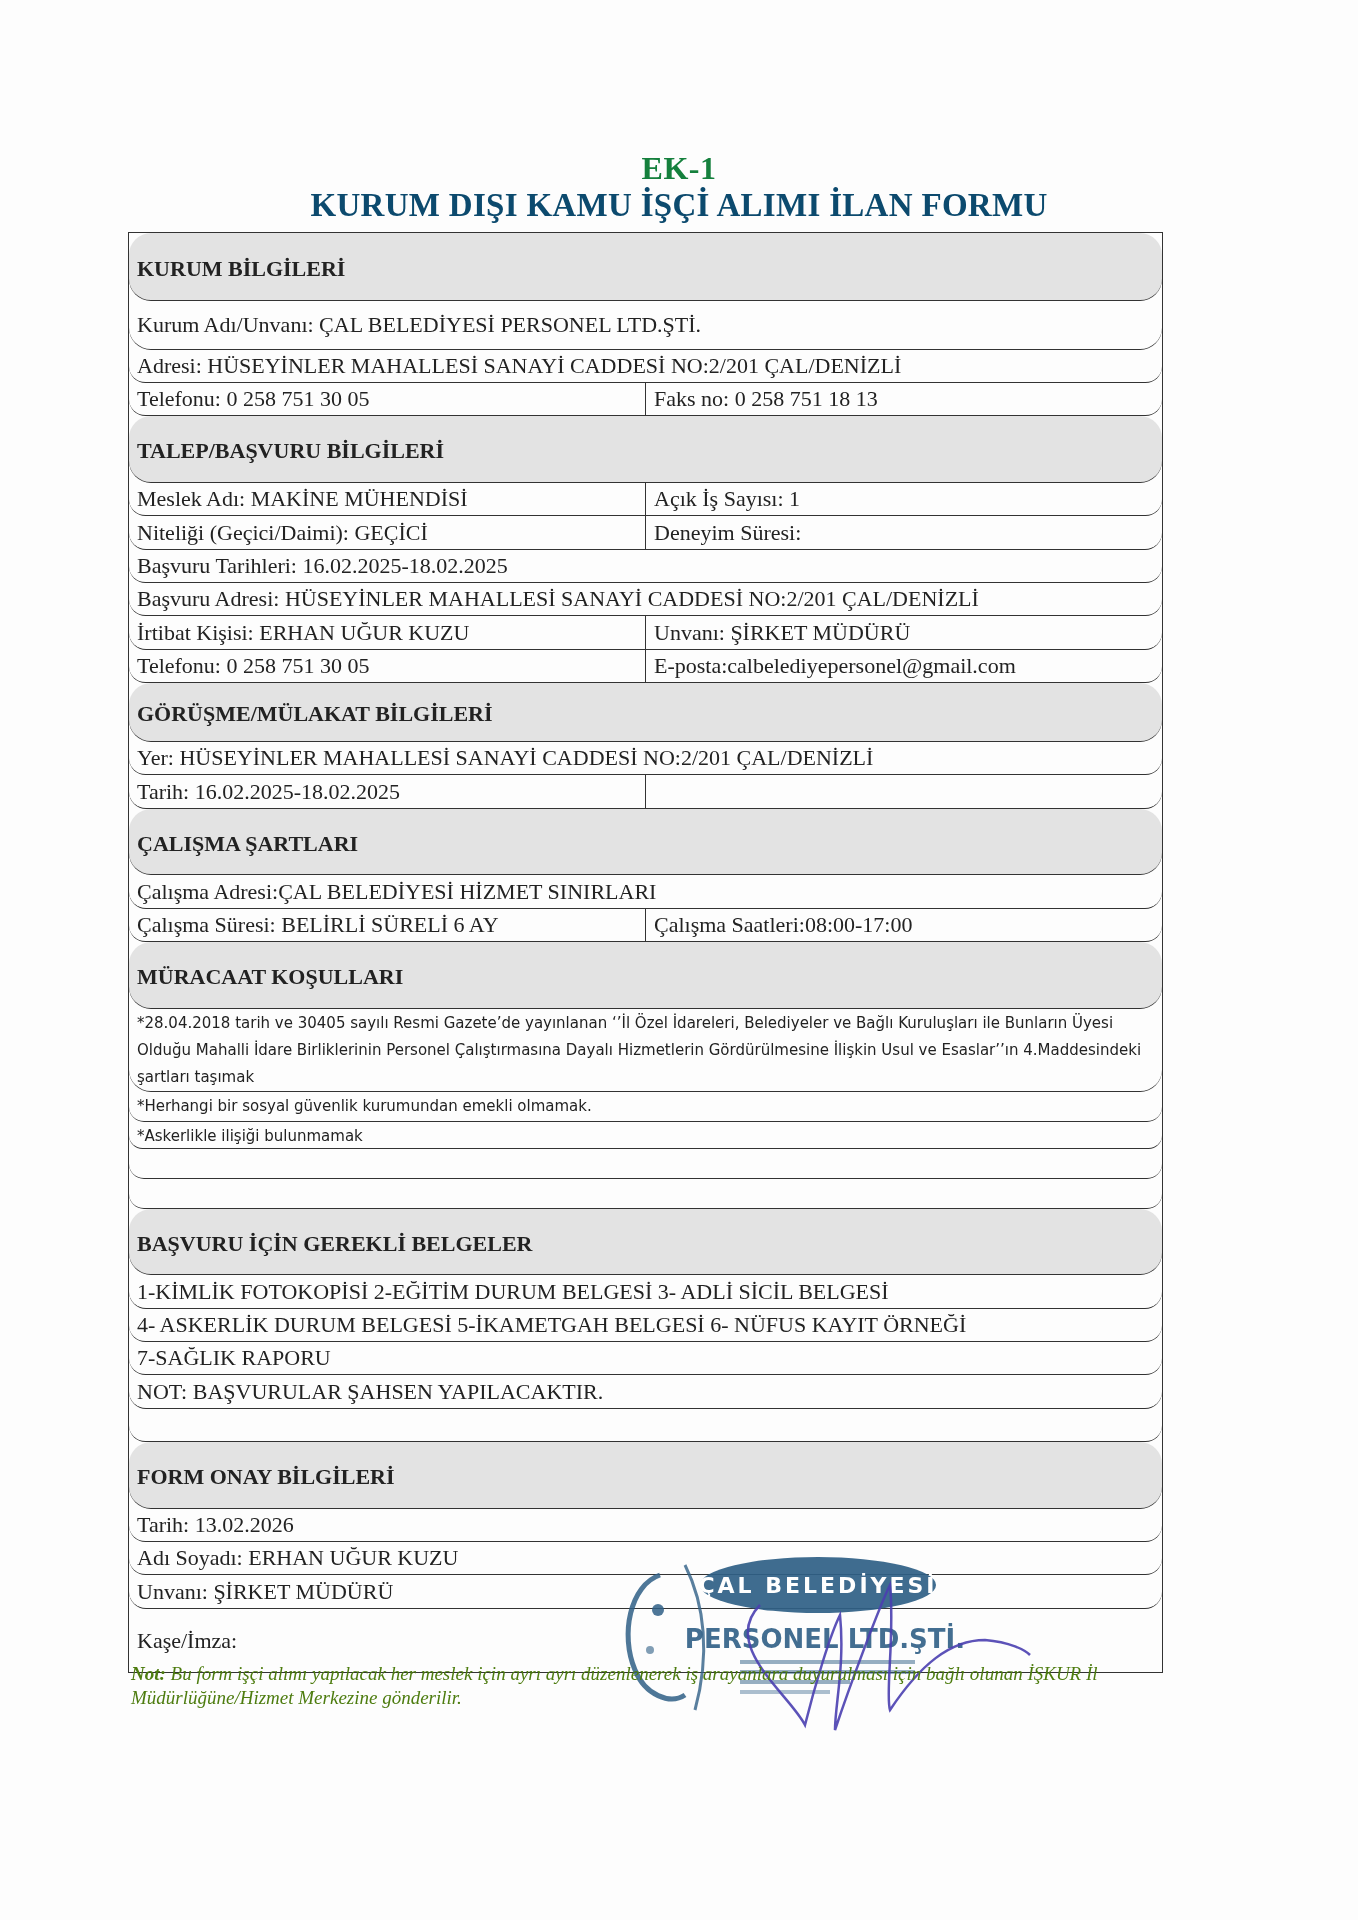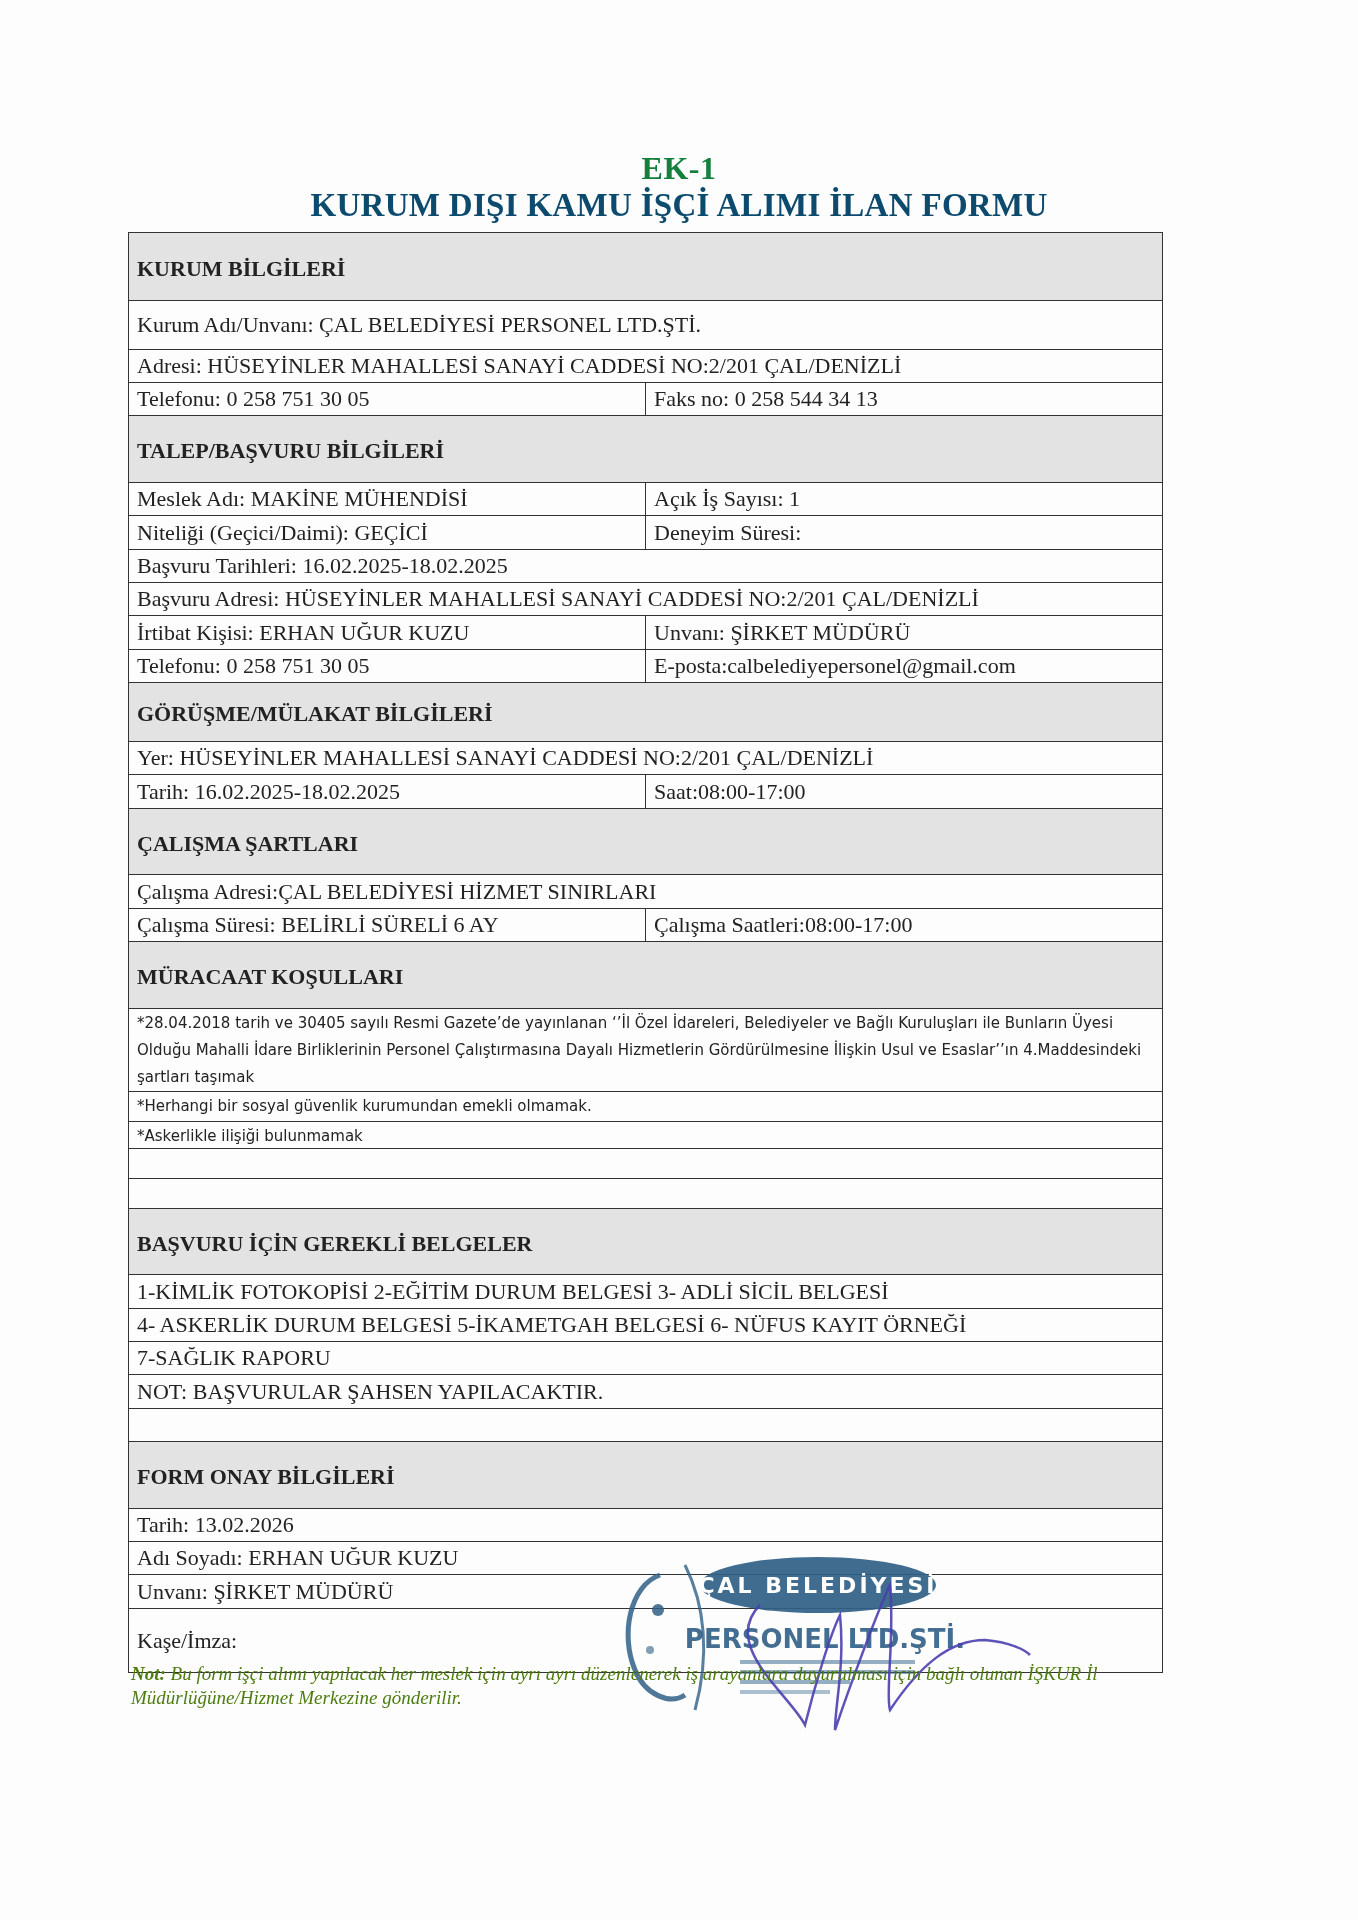--- a/index.html
+++ b/index.html
@@ -4,21 +4,21 @@
 <style>
   html, body { margin: 0; padding: 0; background: #ffffff; }
   body { width: 1358px; height: 1920px; position: relative; overflow: hidden; color: #1f1f1f; }
   .page { position: absolute; left: 0; top: 0; width: 1358px; height: 1920px; background: #fdfdfd; }
   .title-ek { position: absolute; left: 0; width: 1358px; top: 150px; text-align: center;
     font-family: "Liberation Serif", "DejaVu Serif", serif; font-weight: bold; font-size: 32px; letter-spacing: 0.5px; color: #15803d; }
   .title-main { position: absolute; left: 0; width: 1358px; top: 187px; text-align: center;
     font-family: "Liberation Serif", "DejaVu Serif", serif; font-weight: bold; font-size: 33px; letter-spacing: 0.3px; color: #0c4a6e; }
   .form { position: absolute; left: 128px; top: 232px; width: 1035px; border: 1.5px solid #333; box-sizing: border-box; }
   .row { position: relative; box-sizing: border-box; border-bottom: 1.5px solid #333; display: flex;
-    font-family: "Liberation Serif", "DejaVu Serif", serif; font-size: 22px; color: #222; }
+    font-family: "Liberation Serif", "DejaVu Serif", serif; font-size: 22px; color: #222; border-radius: 22px; }
   .row:last-child { border-bottom: none; }
   .row.header { background: #e3e3e3; font-weight: bold; font-size: 22px; align-items: center; }
   .row.header .cell { padding-top: 4px; }
   .cell { box-sizing: border-box; padding: 0 8px; display: flex; align-items: center; white-space: nowrap; overflow: hidden; }
   .cell.left { width: 517px; border-right: 1.5px solid #333; }
   .cell.right { flex: 1; }
   .cell.full { flex: 1; }
   .row.small { font-family: "DejaVu Sans", "Liberation Sans", sans-serif; font-size: 15px; }
   .row.small .cell { white-space: normal; line-height: 27px; align-items: flex-start; padding-top: 1px; }
   .note { position: absolute; left: 131px; top: 1662px; width: 1060px;
@@ -40,21 +40,21 @@
       <div class="cell full">KURUM BİLGİLERİ</div>
     </div>
     <div class="row" style="height:49px">
       <div class="cell full">Kurum Adı/Unvanı: ÇAL  BELEDİYESİ PERSONEL LTD.ŞTİ.</div>
     </div>
     <div class="row" style="height:33px">
       <div class="cell full">Adresi: HÜSEYİNLER MAHALLESİ SANAYİ CADDESİ NO:2/201 ÇAL/DENİZLİ</div>
     </div>
     <div class="row" style="height:33px">
       <div class="cell left">Telefonu: 0 258 751 30 05</div>
-      <div class="cell right">Faks no: 0 258 544 34 13</div>
+      <div class="cell right">Faks no: 0 258 751 18 13</div>
     </div>
 
     <div class="row header" style="height:67px">
       <div class="cell full">TALEP/BAŞVURU BİLGİLERİ</div>
     </div>
     <div class="row" style="height:33px">
       <div class="cell left">Meslek Adı: MAKİNE MÜHENDİSİ</div>
       <div class="cell right">Açık İş Sayısı: 1</div>
     </div>
     <div class="row" style="height:34px">
@@ -77,21 +77,20 @@
     </div>
 
     <div class="row header" style="height:59px">
       <div class="cell full">GÖRÜŞME/MÜLAKAT BİLGİLERİ</div>
     </div>
     <div class="row" style="height:33px">
       <div class="cell full">Yer: HÜSEYİNLER MAHALLESİ SANAYİ CADDESİ NO:2/201 ÇAL/DENİZLİ</div>
     </div>
     <div class="row" style="height:34px">
       <div class="cell left">Tarih: 16.02.2025-18.02.2025</div>
-      <div class="cell right">Saat:08:00-17:00</div>
     </div>
 
     <div class="row header" style="height:66px">
       <div class="cell full">ÇALIŞMA ŞARTLARI</div>
     </div>
     <div class="row" style="height:34px">
       <div class="cell full">Çalışma Adresi:ÇAL BELEDİYESİ HİZMET SINIRLARI</div>
     </div>
     <div class="row" style="height:33px">
       <div class="cell left">Çalışma Süresi: BELİRLİ SÜRELİ 6 AY</div>

